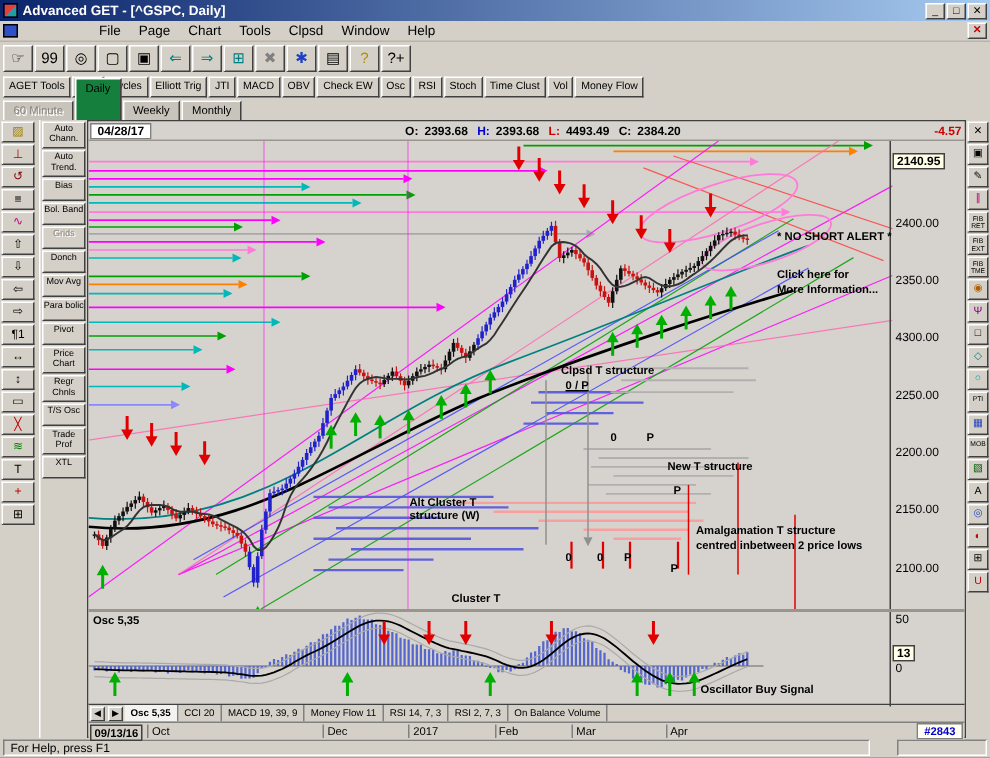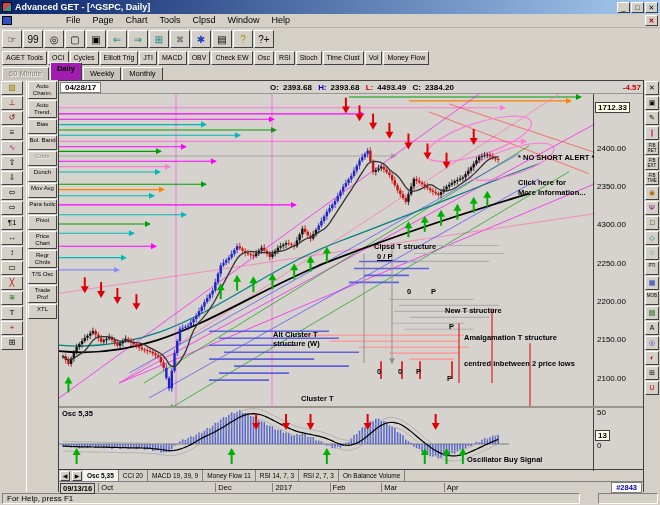--- a/index.html
+++ b/index.html
@@ -16,21 +16,21 @@
   .menuitem{padding:0 6px;height:13px;line-height:13px;}
   .menubar .spacer{flex:1;}
   .menubar .mdiclose{color:#c00000;font-weight:bold;}
   
   .toolbar1{height:22px;display:flex;align-items:center;padding:1px 2px;flex:0 0 auto;gap:1px;}
   .tbtn{min-width:20px;height:18px;display:flex;align-items:center;justify-content:center;font-size:10px;background:#d4d0c8;border:1px solid;border-color:#fff #404040 #404040 #fff;}
   .toolbar2{height:16px;display:flex;align-items:center;padding:0 2px;gap:1px;flex:0 0 auto;}
   .sbtn{padding:0 3px;height:14px;line-height:12px;font-size:7px;background:#d4d0c8;border:1px solid;border-color:#fff #404040 #404040 #fff;white-space:nowrap;}
   .tabrow{height:14px;display:flex;align-items:flex-end;padding:0 2px;gap:1px;flex:0 0 auto;}
   .itab{padding:0 6px;height:13px;line-height:12px;font-size:7.5px;background:#c8c4bc;border:1px solid;border-color:#fff #404040 #404040 #fff;border-bottom:none;margin-top:24px;}
-  .itab.active{background:#a21caf;font-weight:bold;height:18px;}
+  .itab.active{background:#15803d;font-weight:normal;height:28px;}
   .itab.disabled{color:#8a867e;text-shadow:1px 1px 0 #fff;}
   
   .mainrow{flex:1;display:flex;min-height:0;}
   .lstrip{width:26px;flex:0 0 auto;display:flex;flex-direction:column;padding:1px;gap:1px;}
   .licon{width:22px;height:14px;font-size:8px;line-height:12px;text-align:center;background:#d4d0c8;border:1px solid;border-color:#fff #404040 #404040 #fff;overflow:hidden;}
   .studies{width:32px;flex:0 0 auto;display:flex;flex-direction:column;padding:1px;gap:1px;border-left:1px solid #fff;}
   .study{width:29px;min-height:15px;font-size:6px;line-height:7px;text-align:center;background:#d4d0c8;border:1px solid;border-color:#fff #404040 #404040 #fff;padding:1px 0;white-space:normal;}
   .study.disabled{color:#8a867e;text-shadow:1px 1px 0 #fff;}
   .chartcol{width:586px;flex:0 0 auto;display:flex;flex-direction:column;border:1px solid #404040;background:#d6d3ce;}
   .rstrip{width:16px;flex:0 0 auto;display:flex;flex-direction:column;padding:1px 0;gap:1px;align-items:center;}
@@ -665,21 +665,21 @@
             <line x1="382.08000000000004" y1="132.14215686274508" x2="382.08000000000004" y2="122.1421568627451" stroke="#00b000" stroke-width="2" opacity="1"></line>
             <polygon points="378.08000000000004,123.1421568627451 386.08000000000004,123.1421568627451 382.08000000000004,116.1421568627451" fill="#00b000"></polygon>
             <line x1="398.40000000000003" y1="126.00490196078431" x2="398.40000000000003" y2="116.00490196078431" stroke="#00b000" stroke-width="2" opacity="1"></line>
             <polygon points="394.40000000000003,117.00490196078431 402.40000000000003,117.00490196078431 398.40000000000003,110.00490196078431" fill="#00b000"></polygon>
             <line x1="414.72" y1="119.10049019607843" x2="414.72" y2="109.10049019607843" stroke="#00b000" stroke-width="2" opacity="1"></line>
             <polygon points="410.72,110.10049019607843 418.72,110.10049019607843 414.72,103.10049019607843" fill="#00b000"></polygon>
             <line x1="428.32000000000005" y1="112.96323529411765" x2="428.32000000000005" y2="102.96323529411765" stroke="#00b000" stroke-width="2" opacity="1"></line>
             <polygon points="424.32000000000005,103.96323529411765 432.32000000000005,103.96323529411765 428.32000000000005,96.96323529411765" fill="#00b000"></polygon>
           </svg>
         <div class="paxis">
-          <div class="pcur" id="pcur" style="top: 7.68877px;">1712.33</div>
+          <div class="pcur" id="pcur" style="top: 7.68877px;">2140.95</div>
         <div class="ptick" style="top: 49.701px;">2400.00</div>
             <div class="ptick" style="top: 88.0588px;">2350.00</div>
             <div class="ptick" style="top: 126.417px;">4300.00</div>
             <div class="ptick" style="top: 164.775px;">2250.00</div>
             <div class="ptick" style="top: 203.132px;">2200.00</div>
             <div class="ptick" style="top: 241.49px;">2150.00</div>
             <div class="ptick" style="top: 279.848px;">2100.00</div>
           </div>
         <div class="ann" style="left:459px;top:59px">* NO SHORT ALERT *</div>
         <div class="ann" style="left:459px;top:84px">Click here for</div>
@@ -690,21 +690,21 @@
         <div class="ann" style="left:372px;top:193px">P</div>
         <div class="ann" style="left:386px;top:212px">New T structure</div>
         <div class="ann" style="left:390px;top:228px">P</div>
         <div class="ann" style="left:214px;top:236px">Alt Cluster T</div>
         <div class="ann" style="left:214px;top:245px">structure (W)</div>
         <div class="ann" style="left:242px;top:300px">Cluster T</div>
         <div class="ann" style="left:318px;top:273px">0</div>
         <div class="ann" style="left:339px;top:273px">0</div>
         <div class="ann" style="left:357px;top:273px">P</div>
         <div class="ann" style="left:388px;top:280px">P</div>
-        <div class="ann" style="left:405px;top:239px">Amalgamation T structure</div>
+        <div class="ann" style="left:405px;top:255px">Amalgamation T structure</div>
         <div class="ann" style="left:405px;top:265px">centred inbetween 2 price lows</div>
       </div>
 
       <div class="oscwrap">
         <svg id="osvg" class="plotsvg" width="536" height="61" viewBox="0 0 536 61" preserveAspectRatio="none">
             <line x1="0" y1="36" x2="450" y2="36" stroke="#666" stroke-width="0.8" opacity="1"></line>
             <line x1="4" y1="36" x2="4" y2="38.94" stroke="#5566cc" stroke-width="1.5" opacity="1"></line>
             <line x1="6.720000000000001" y1="36" x2="6.720000000000001" y2="38.333333333333336" stroke="#5566cc" stroke-width="1.5" opacity="1"></line>
             <line x1="9.440000000000001" y1="36" x2="9.440000000000001" y2="37.72666666666667" stroke="#5566cc" stroke-width="1.5" opacity="1"></line>
             <line x1="12.16" y1="36" x2="12.16" y2="39.64" stroke="#5566cc" stroke-width="1.5" opacity="1"></line>

